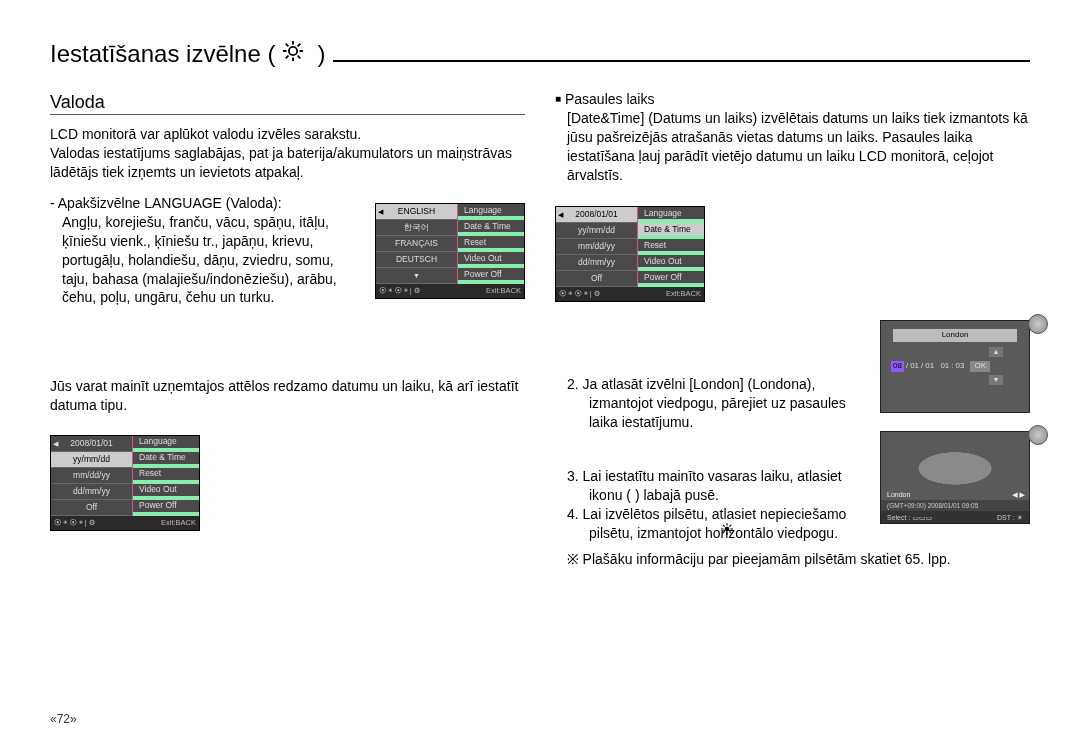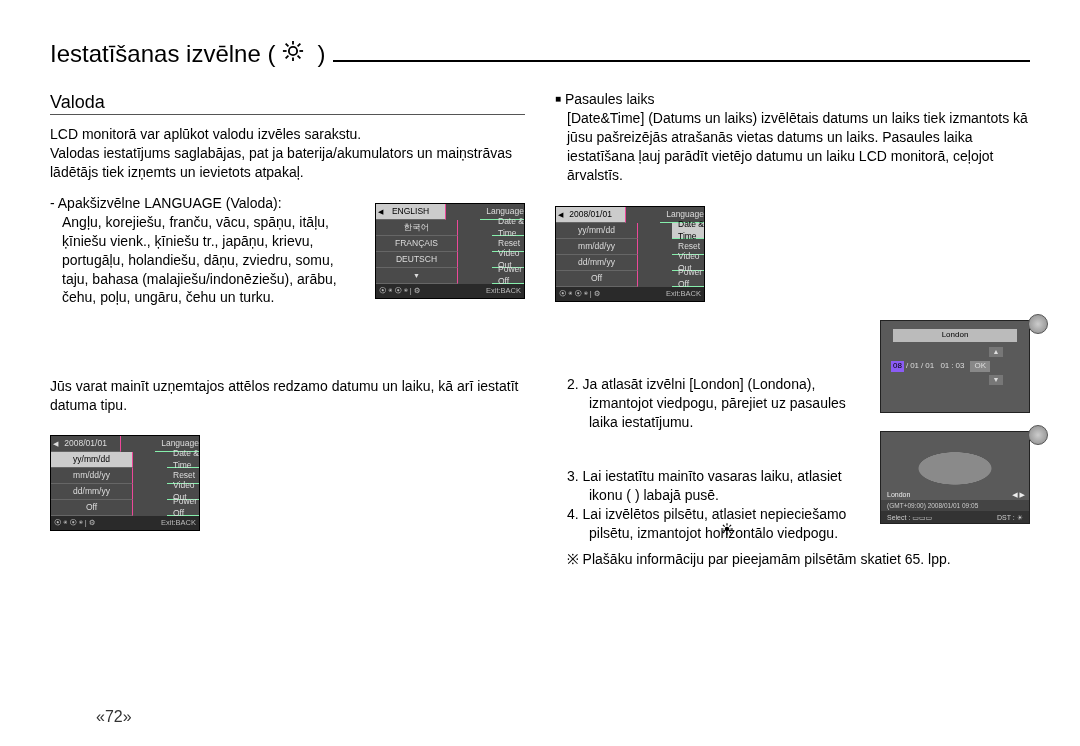--- a/index.html
+++ b/index.html
@@ -72,22 +72,21 @@
     align-items: center;
     justify-content: center;
     border-bottom: 1px solid #666;
     position: relative;
   }
   .osd-right {
     flex: 1;
     display: flex;
     align-items: center;
     padding-left: 6px;
-    border-bottom: 1px solid #86efac;
-    margin-left: 34px;
+    border-bottom: 4px solid #86efac;
   }
   .osd-left.sel { background: #ccc; color: #000; }
   .osd-right.sel { background: #ccc; color: #000; }
   .osd-bottom {
     display: flex;
     height: 14px;
     background: #2a2a2a;
     color: #bbb;
     align-items: center;
     padding: 0 3px;
@@ -208,23 +207,22 @@
     font-size:7px;
     color:#eee;
     display:flex;
     gap:2px;
   }
 
   .pagenum {
     position: absolute;
     bottom: 20px;
     left: 50px;
-    font-size: 16px;
+    font-size: 12px;
     color: #333;
-    margin-left: 46px;
   }
   .bulletsq { font-size: 10px; vertical-align: 2px; }
   .ref { font-size: 14px; }
   .sun-icon {
     display:inline-flex;
     vertical-align: middle;
   }
 </style>
 </head>
 <body>

